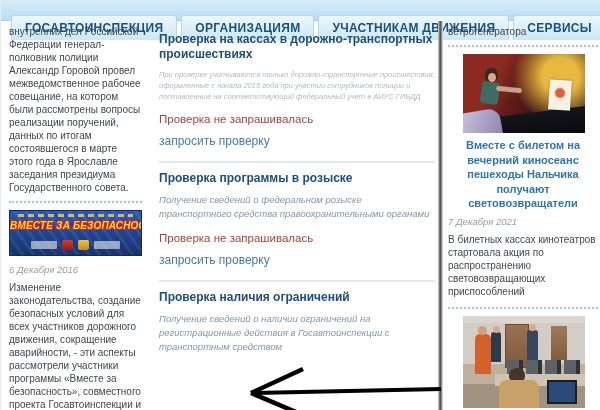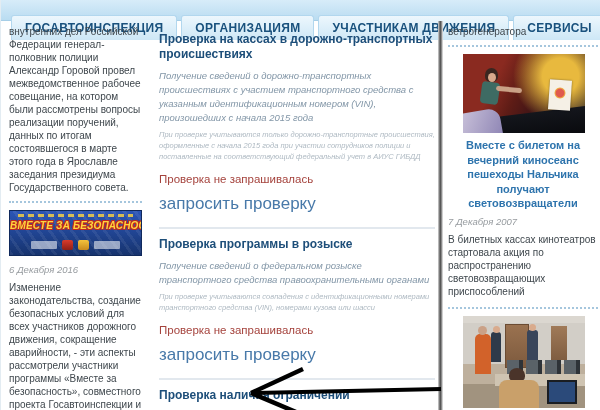--- a/index.html
+++ b/index.html
@@ -53,21 +53,21 @@
   }
   .banner-logos{position:absolute;bottom:5px;left:0;right:0;display:flex;justify-content:center;gap:5px;align-items:center;}
   .b-chip{width:26px;height:8px;background:rgba(255,255,255,.55);border-radius:1px;}
   .b-logo1{width:11px;height:10px;background:linear-gradient(#d93b2b,#8f1f16);border-radius:2px;}
   .b-logo2{width:11px;height:10px;background:linear-gradient(#f4c33c,#c98a1d);border-radius:2px;}
   
   .svc-title{font-size:12px;font-weight:bold;color:#1d4e79;line-height:15px;margin:8px 0 7px;}
   .svc-desc{font-style:italic;font-size:9.5px;color:#8296a7;line-height:14px;}
   .svc-note{font-style:italic;font-size:7.5px;color:#aeb9c2;line-height:11px;margin-top:4px;}
   .svc-status{color:#a5433d;font-size:11.5px;margin-top:11px;cursor:pointer;}
-  .svc-action{color:#4879a9;font-size:17px;margin-top:9px;cursor:pointer;}
+  .svc-action{color:#4879a9;font-size:12px;margin-top:9px;cursor:pointer;}
   .svc-divider{border:none;border-top:2px solid #e2e8ee;margin:13px 0 0;}
   
   .photo{margin-left:15px;width:122px;position:relative;overflow:hidden;cursor:pointer;}
   .photo1{height:79px;background:
       radial-gradient(circle at 80% 28%,#e8b93e 0 16%,rgba(232,185,62,0) 42%),
       linear-gradient(115deg,#8a2a20 0 28%,#5e1c16 45%,#331116 68%,#25262c 100%);}
   .p1-counter{position:absolute;left:-8px;bottom:-14px;width:150px;height:34px;background:linear-gradient(#14161c,#06070a);transform:rotate(-7deg);}
   .p1-hair{position:absolute;left:22px;top:14px;width:13px;height:14px;background:#3a2620;border-radius:50% 50% 40% 40%;}
   .p1-face{position:absolute;left:25px;top:19px;width:8px;height:9px;background:#d9a98c;border-radius:50%;}
   .p1-scarf{position:absolute;left:18px;top:28px;width:18px;height:22px;background:#3e6b63;border-radius:4px;transform:rotate(8deg);}
@@ -118,31 +118,29 @@
     </div>
   </div>
   <div class="date">6 Декабря 2016</div>
   <div class="body-text">Изменение законодательства, создание безопасных условий для всех участников дорожного движения, сокращение аварийности, - эти аспекты рассмотрели участники программы «Вместе за безопасность», совместного проекта Госавтоинспекции и «Авторадио».</div>
 </div>
 
 <div class="col-mid">
 
   <div>
     <div class="svc-title">Проверка на кассах в дорожно-транспортных происшествиях</div>
-    <div class="svc-desc">Получение сведений о дорожно-транспортных происшествиях с участием транспортного средства с указанным идентификационным номером (VIN), произошедших с начала 2015 года</div>
     <div class="svc-note">При проверке учитываются только дорожно-транспортные происшествия, оформленные с начала 2015 года при участии сотрудников полиции и поставленные на соответствующий федеральный учет в АИУС ГИБДД</div>
     <div class="svc-status">Проверка не запрашивалась</div>
     <div class="svc-action">запросить проверку</div>
     <hr class="svc-divider">
   </div>
 
   <div>
     <div class="svc-title">Проверка программы в розыске</div>
     <div class="svc-desc">Получение сведений о федеральном розыске транспортного средства правоохранительными органами</div>
-    <div class="svc-note">При проверке учитываются совпадения с идентификационными номерами транспортного средства (VIN), номерами кузова или шасси</div>
     <div class="svc-status">Проверка не запрашивалась</div>
     <div class="svc-action">запросить проверку</div>
     <hr class="svc-divider">
   </div>
 
   <div>
     <div class="svc-title">Проверка наличия ограничений</div>
     <div class="svc-desc">Получение сведений о наличии ограничений на регистрационные действия в Госавтоинспекции с транспортным средством</div>
 
   </div>
@@ -158,21 +156,21 @@
     <div class="p1-counter"></div>
     <div class="p1-seat"></div>
     <div class="p1-hair"></div>
     <div class="p1-face"></div>
     <div class="p1-scarf"></div>
     <div class="p1-arm"></div>
     <div class="p1-standee"></div>
     <div class="p1-standee-art"></div>
   </div>
   <div class="headline" style="margin-top:5px;text-align:center;">Вместе с билетом на вечерний киносеанс пешеходы Нальчика получают световозвращатели</div>
-  <div class="date">7 Декабря 2007</div>
+  <div class="date">7 Декабря 2021</div>
   <div class="body-text">В билетных кассах кинотеатров стартовала акция по распространению световозвращающих приспособлений</div>
   <hr class="dotted" style="margin-top:9px;">
 
   <div class="photo photo2">
     <div class="p2-door"></div>
     <div class="p2-door2"></div>
     <div class="p2-suit1"></div>
     <div class="p2-head1"></div>
     <div class="p2-suit2"></div>
     <div class="p2-head2"></div>

